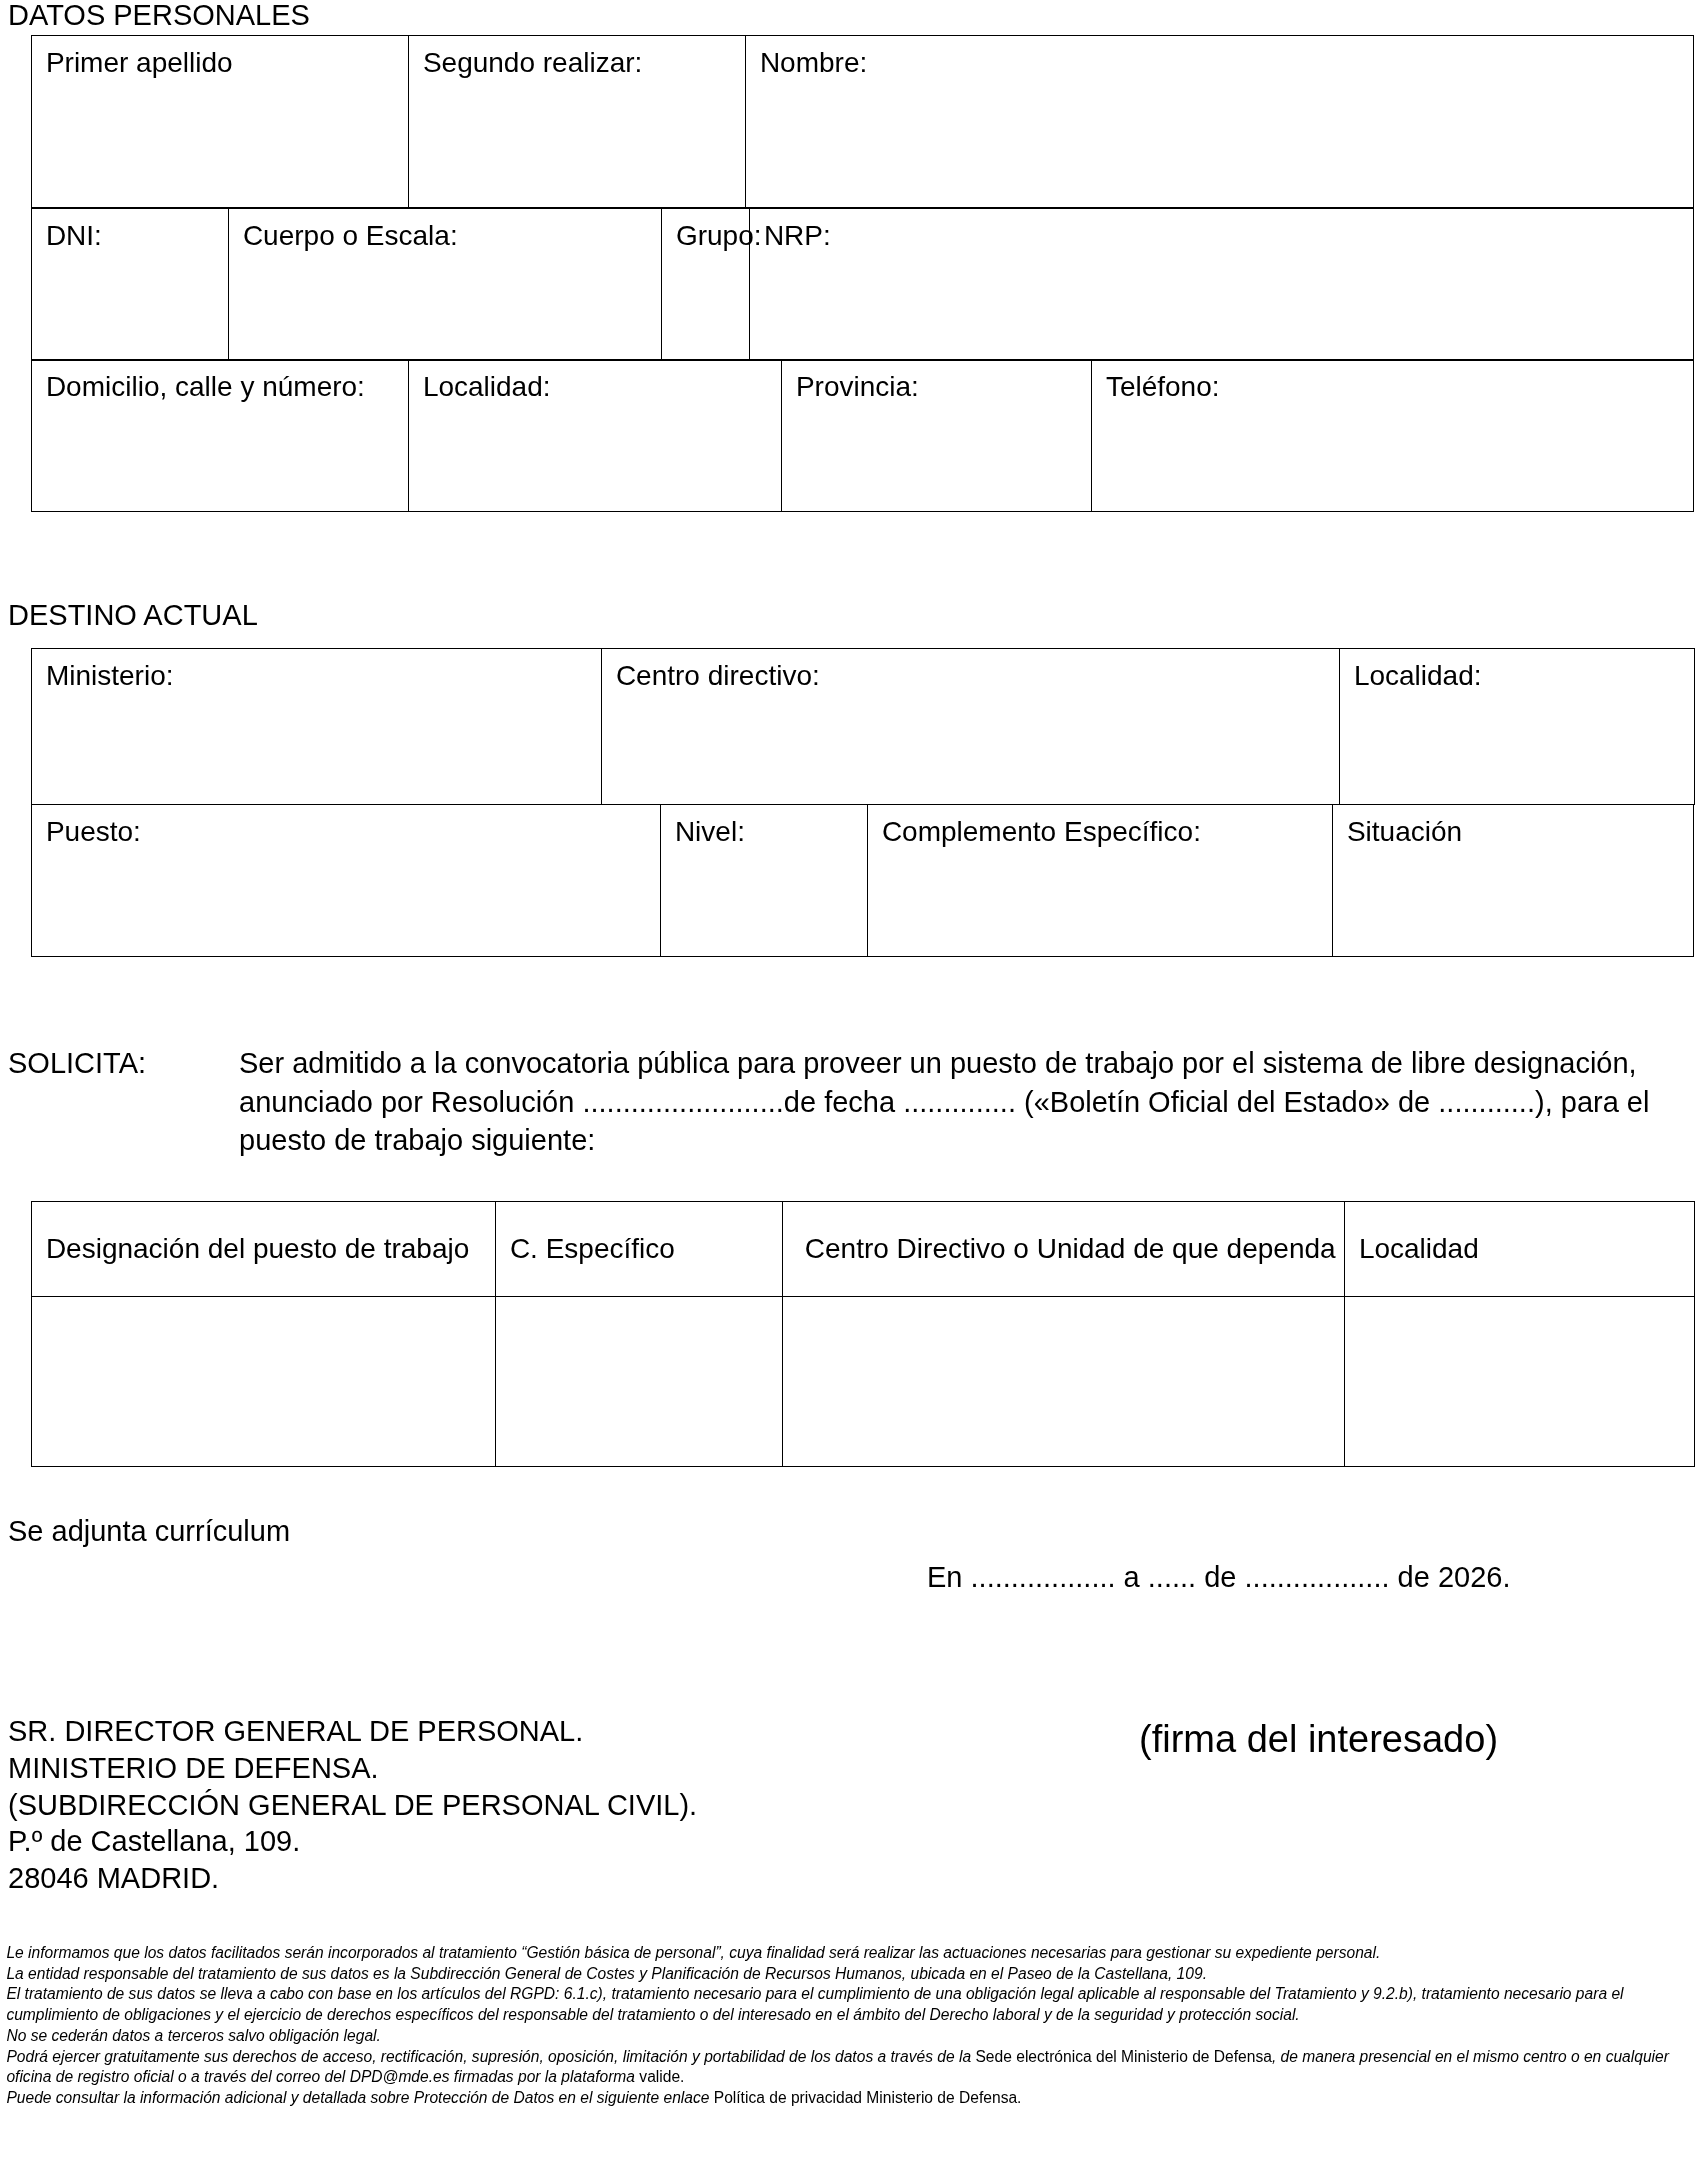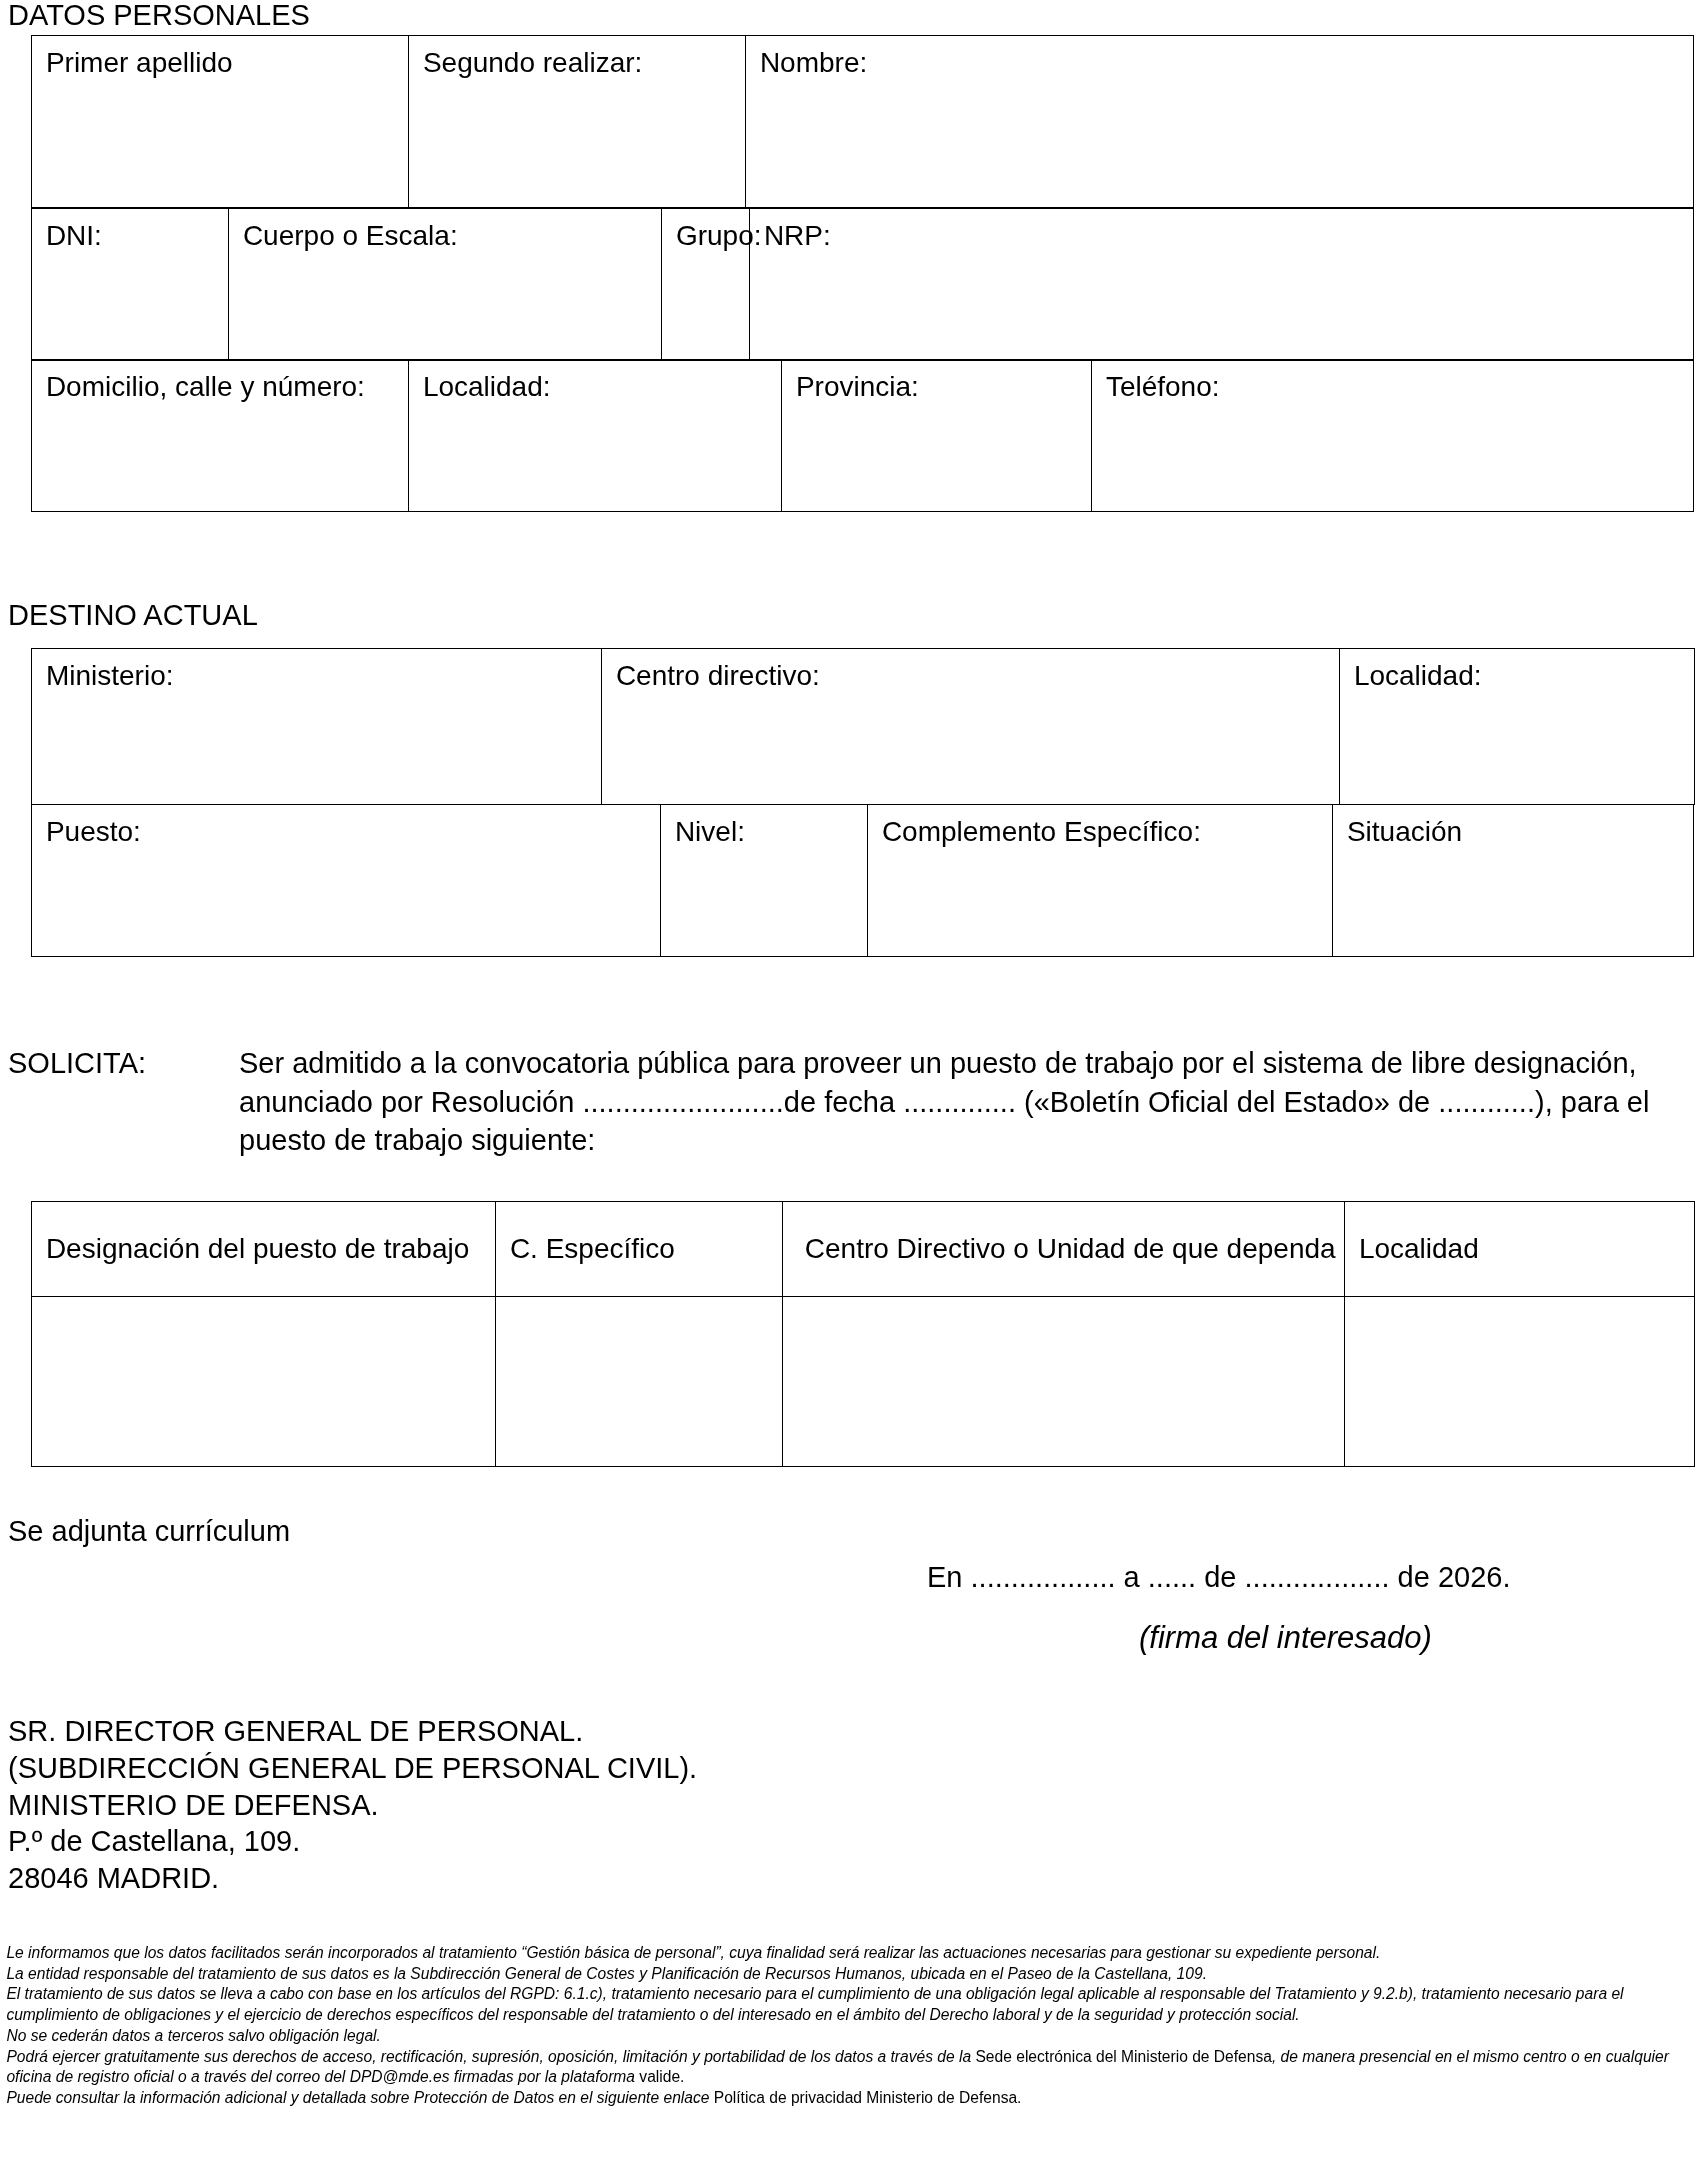--- a/index.html
+++ b/index.html
@@ -117,24 +117,23 @@
   #fecha-line {
     position: absolute;
     left: 927px;
     top: 1561px;
     font-size: 29px;
     white-space: nowrap;
   }
   #firma-line {
     position: absolute;
     left: 1139px;
-    top: 1620px;
-    font-size: 31px;
-    white-space: nowrap;
-    font-style: italic;
+    top: 1718px;
+    font-size: 38px;
+    white-space: nowrap;
   }
 
   
   #destinatario {
     position: absolute;
     left: 8px;
     top: 1713px;
     font-size: 29px;
     line-height: 1.27;
   }
@@ -241,22 +240,22 @@
     </table>
 
   <div id="se-adjunta">Se adjunta currículum</div>
 
   <div id="fecha-line">En .................. a ...... de .................. de 2026.</div>
 
   <div id="firma-line">(firma del interesado)</div>
 
   <div id="destinatario">
     <div>SR. DIRECTOR GENERAL DE PERSONAL.</div>
+    <div>MINISTERIO DE DEFENSA.</div>
     <div>(SUBDIRECCIÓN GENERAL DE PERSONAL CIVIL).</div>
-    <div>MINISTERIO DE DEFENSA.</div>
     <div>P.º de Castellana, 109.</div>
     <div>28046 MADRID.</div>
   </div>
 
   <div id="legal">
     <p>Le informamos que los datos facilitados serán incorporados al tratamiento “Gestión básica de personal”, cuya finalidad será realizar las actuaciones necesarias para gestionar su expediente personal.</p>
     <p>La entidad responsable del tratamiento de sus datos es la Subdirección General de Costes y Planificación de Recursos Humanos, ubicada en el Paseo de la Castellana, 109.</p>
     <p>El tratamiento de sus datos se lleva a cabo con base en los artículos del RGPD: 6.1.c), tratamiento necesario para el cumplimiento de una obligación legal aplicable al responsable del Tratamiento y 9.2.b), tratamiento necesario para el cumplimiento de obligaciones y el ejercicio de derechos específicos del responsable del tratamiento o del interesado en el ámbito del Derecho laboral y de la seguridad y protección social.</p>
     <p>No se cederán datos a terceros salvo obligación legal.</p>
     <p><span>Podrá ejercer gratuitamente sus derechos de acceso, rectificación, supresión, oposición, limitación y portabilidad de los datos a través de la </span><span class="plain">Sede electrónica del Ministerio de Defensa</span><span>, de manera presencial en el mismo centro o en cualquier oficina de registro oficial o a través del correo del DPD@mde.es firmadas por la plataforma </span><span class="plain">valide.</span></p>

